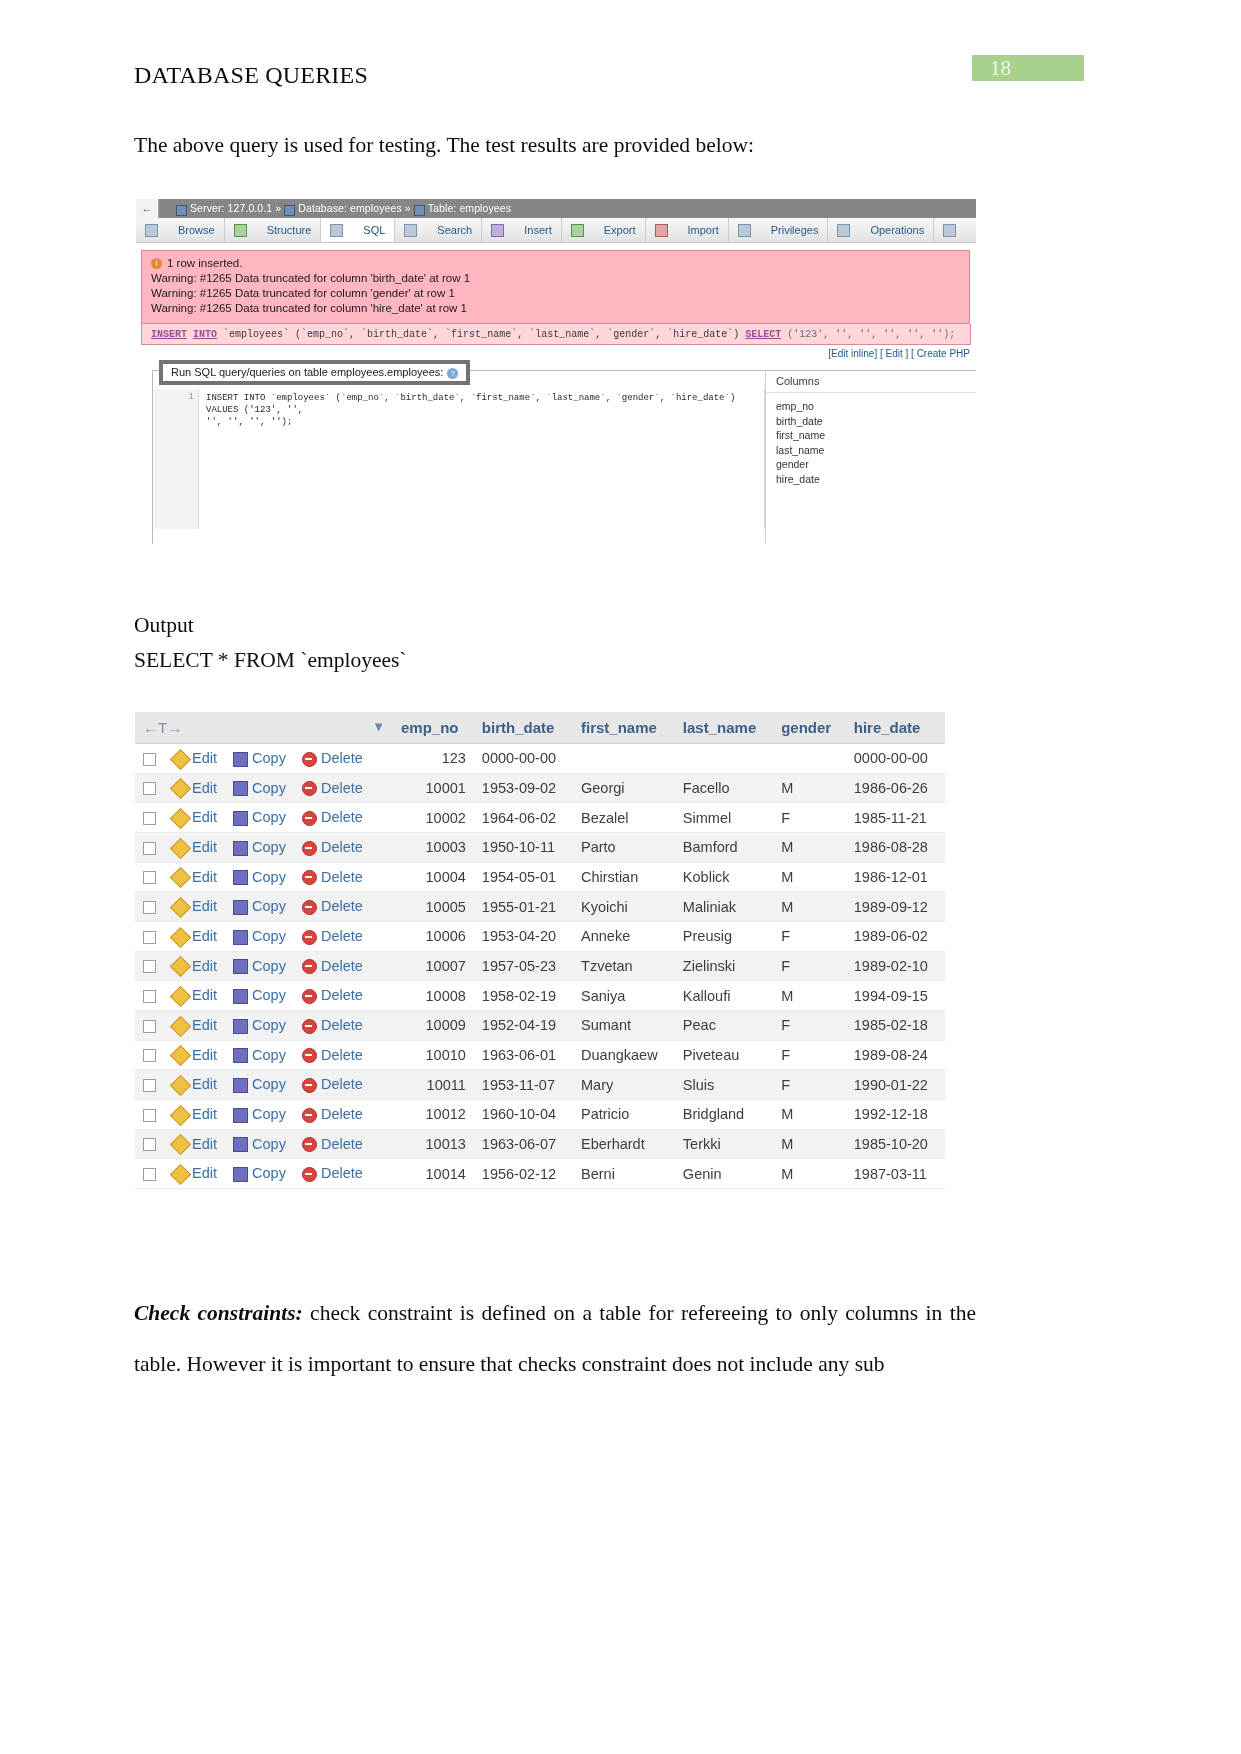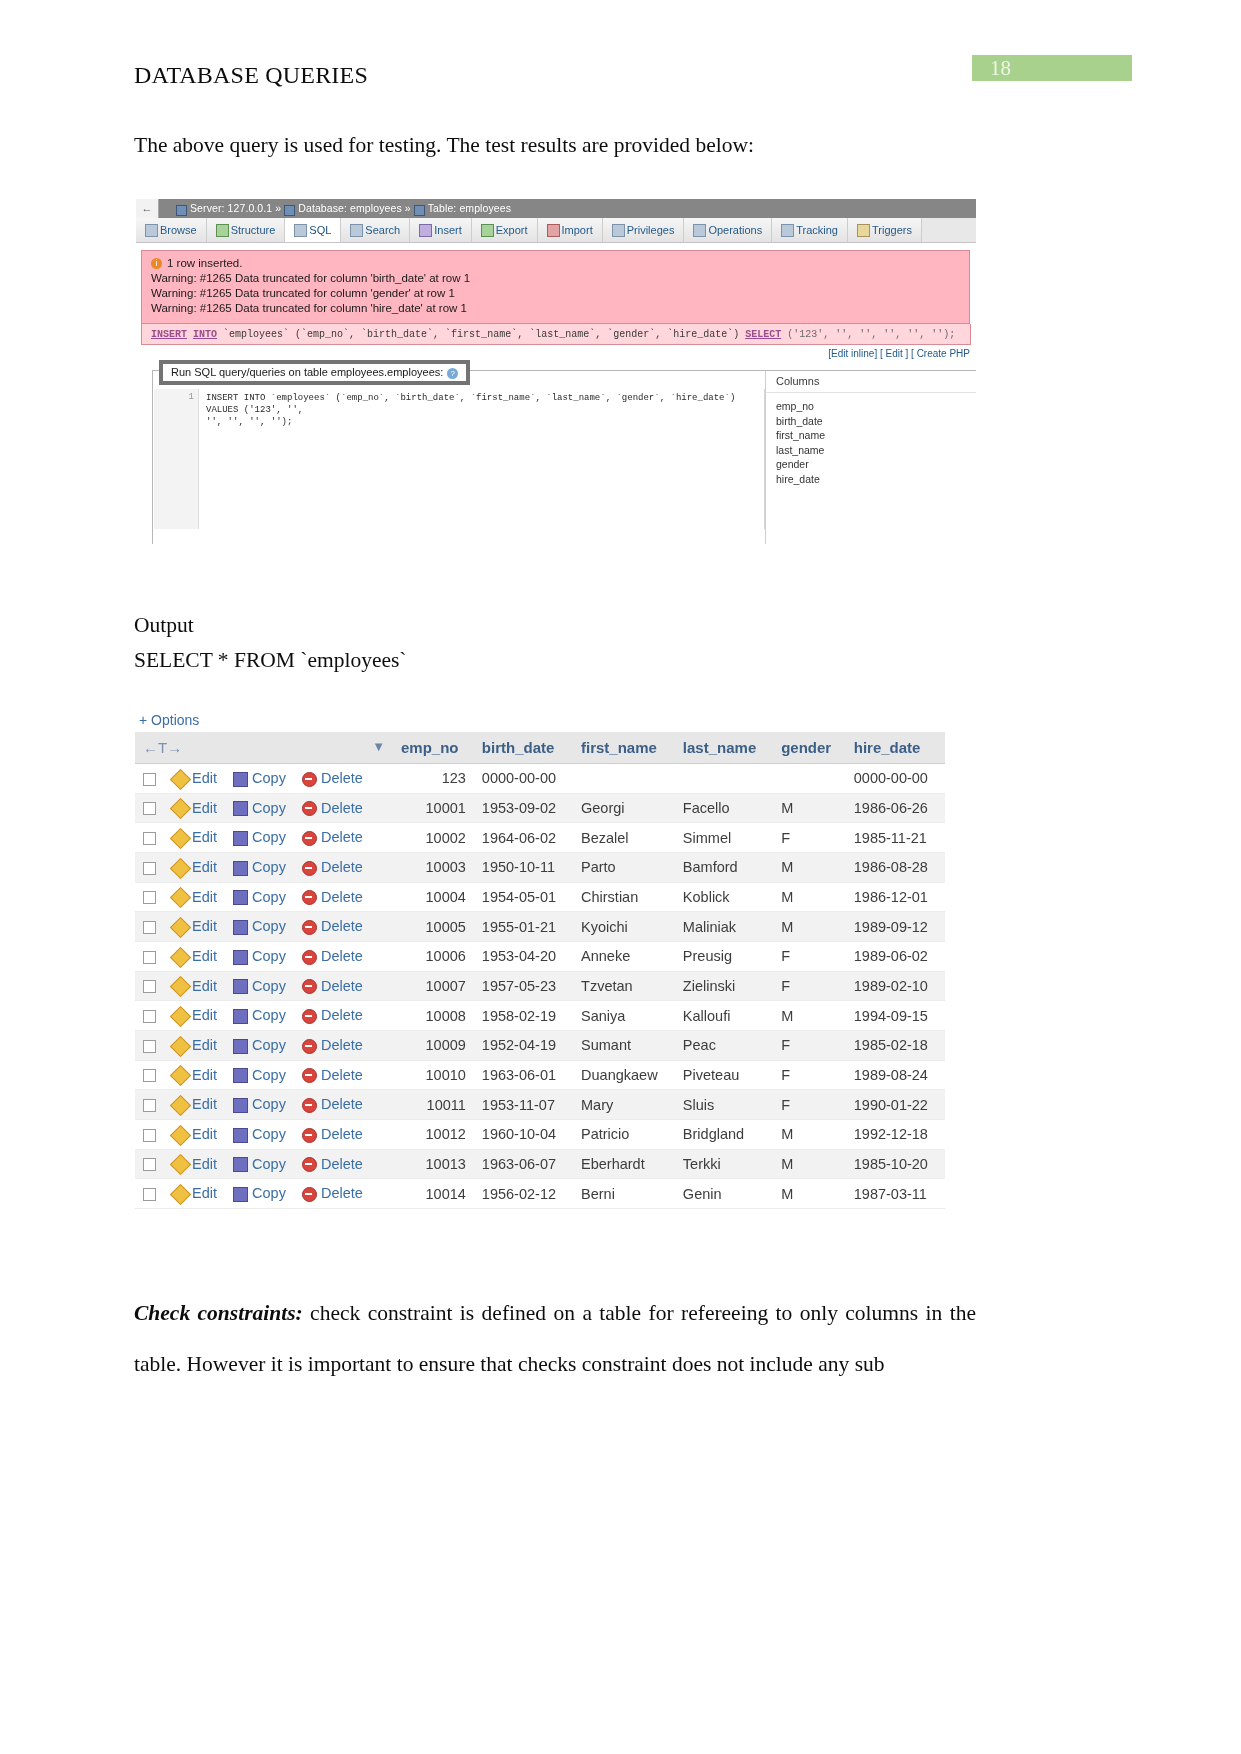--- a/index.html
+++ b/index.html
@@ -15,21 +15,21 @@
   .page-head {
     position:absolute; left:0; top:0; width:1241px; height:110px;
   }
   .doc-title {
     position:absolute; left:134px; top:62px;
     font-family:"Liberation Serif", serif;
     font-size:24px; color:#0d0d0d; letter-spacing:.2px;
     white-space:nowrap;
   }
   .page-badge {
-    position:absolute; left:972px; top:55px; width:160px; height:26px;
+    position:absolute; left:972px; top:55px; width:112px; height:26px;
     background:#a9d18e;
   }
   .page-badge span {
     position:absolute; left:18px; top:1px;
     font-family:"Liberation Serif", serif;
     font-size:21px; color:#eef6e6;
   }
 
   
   .para {
@@ -73,21 +73,21 @@
     display:inline-block; width:9px; height:9px; margin:0 3px -1px 0;
     background:#6f8fb5; border:1px solid #3d577a; vertical-align:middle;
   }
 
   .pma-tabs {
     height:24px; background:#e8e8e8;
     border-bottom:1px solid #c4c4c4;
     display:flex; align-items:stretch;
   }
   .pma-tab {
-    display:flex; align-items:center; gap:2px;
+    display:flex; align-items:center; gap:20px;
     padding:0 9px; font-size:11px; color:#235a8c;
     border-right:1px solid #cdcdcd;
     background:linear-gradient(#f6f6f6,#e3e3e3);
     white-space:nowrap;
   }
   .pma-tab.active { background:#ffffff; color:#1b4f7e; }
   .tab-ico {
     width:11px; height:11px; display:inline-block;
     background:#b9c9da; border:1px solid #7d93a9;
   }
@@ -335,21 +335,20 @@
         <li>first_name</li>
         <li>last_name</li>
         <li>gender</li>
         <li>hire_date</li>
       </ul>
     </div>
   </div>
 </div>
 
 <div class="res">
-  <div class="res-options">+ Options</div>
   <table class="res-table">
     <thead>
       <tr>
         <th class="ctrl cell-actions">
           <span>←T→</span>
           <span class="arrowhead" style="float:right">▼</span>
         </th>
         <th class="num">emp_no</th>
         <th>birth_date</th>
         <th>first_name</th>

